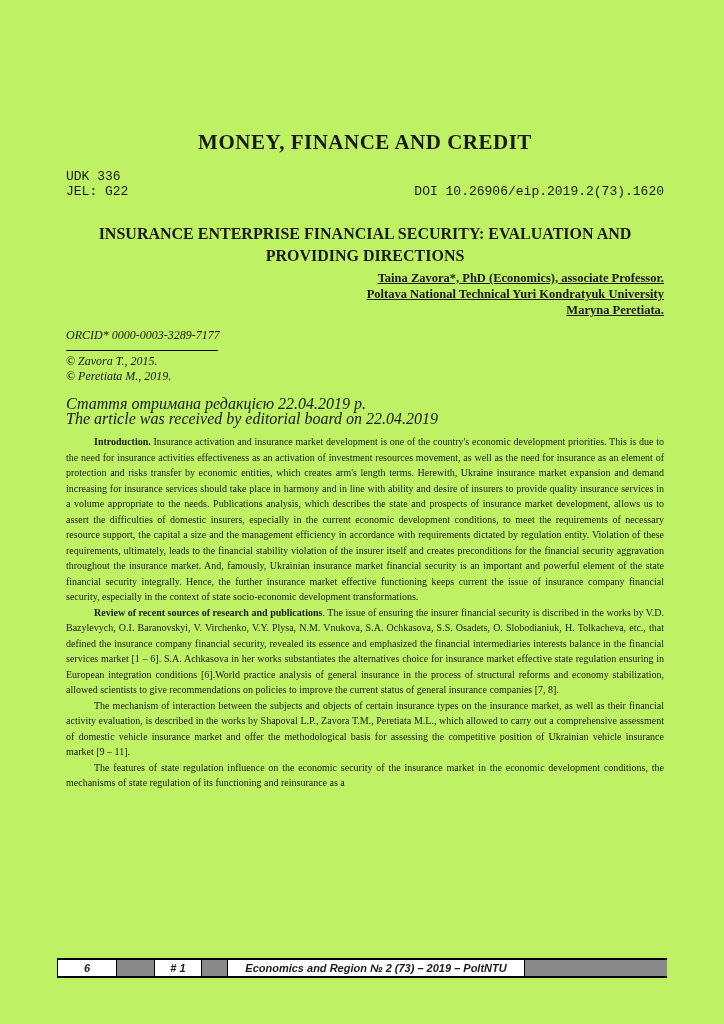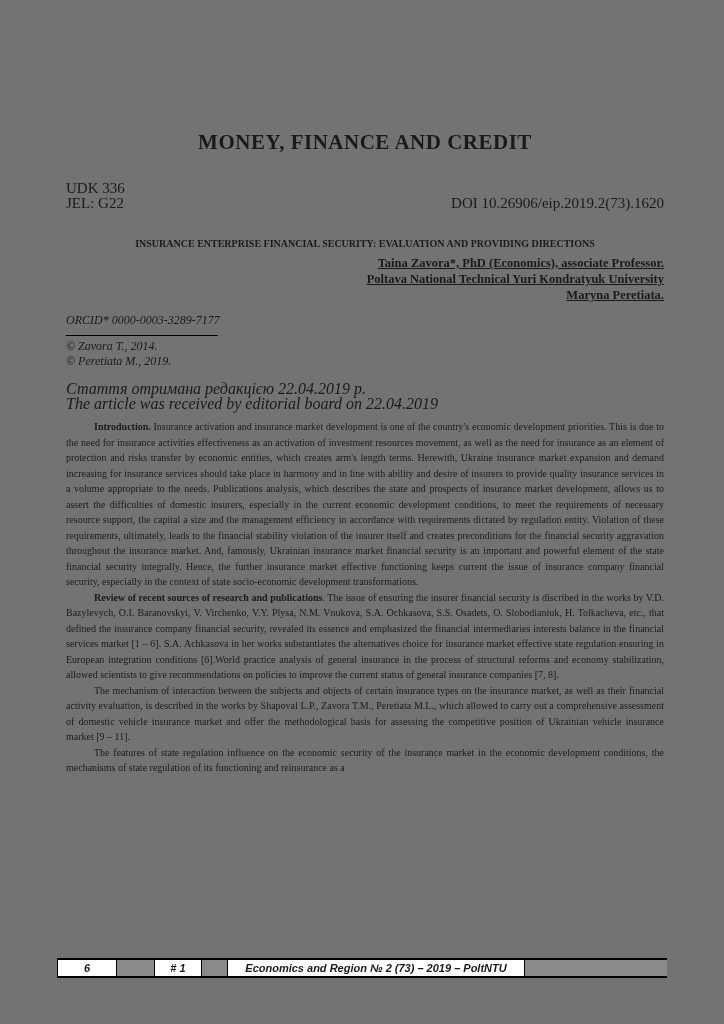--- a/index.html
+++ b/index.html
@@ -1,55 +1,56 @@
 <!DOCTYPE html>
 <html><head>
 <meta charset="utf-8">
 <style>
   html, body { margin: 0; padding: 0; background: #e9e9e9; }
   .page {
     position: relative;
     width: 724px;
     height: 1024px;
     margin: 0 auto;
-    background: #737373;
+    background: #bef264;
     font-family: "Liberation Serif", "DejaVu Serif", serif;
     color: #1a1a1a;
     overflow: hidden;
   }
   .content {
     position: absolute;
     left: 66px;
     right: 60px;
     top: 0;
   }
   .section-title {
     margin: 130px 0 0 0;
     text-align: center;
     font-size: 21px;
     font-weight: bold;
     letter-spacing: 0.5px;
   }
   .codes-row {
-    margin-top: 26px;
+    margin-top: 14px;
     display: flex;
     justify-content: space-between;
     align-items: flex-end;
-    font-size: 15px;
+    font-size: 13px;
     line-height: 15px;
+    font-family: Liberation Mono, monospace;
   }
   .codes-left div { white-space: nowrap; }
   .doi { white-space: nowrap; }
   .article-title {
     margin: 24px auto 0 auto;
     width: 540px;
     text-align: center;
-    font-size: 10px;
+    font-size: 16px;
     font-weight: bold;
-    line-height: 17px;
+    line-height: 22px;
   }
   .authors {
     margin-top: 3px;
     text-align: right;
     font-size: 12.5px;
     font-weight: bold;
     line-height: 16px;
     text-decoration: underline;
   }
   .orcid {
@@ -142,21 +143,21 @@
       <div>Taina Zavora*, PhD (Economics), associate Professor.</div>
       <div>Poltava National Technical Yuri Kondratyuk University</div>
       <div>Maryna Peretiata.</div>
     </div>
 
     <div class="orcid">ORCID* 0000-0003-3289-7177</div>
 
     <div class="footnote-rule"></div>
 
     <div class="copyrights">
-      <div>© Zavora T., 2014.</div>
+      <div>© Zavora T., 2015.</div>
       <div>© Peretiata M., 2019.</div>
     </div>
 
     <div class="received">
       <div>Стаття отримана редакцією 22.04.2019 р.</div>
       <div>The article was received by editorial board on 22.04.2019</div>
     </div>
 
     <div class="article-body">
       <p><b>Introduction.</b><span> Insurance activation and insurance market development is one of the country's economic development priorities. This is due to the need for insurance activities effectiveness as an activation of investment resources movement, as well as the need for insurance as an element of protection and risks transfer by economic entities, which creates arm's length terms. Herewith, Ukraine insurance market expansion and demand increasing for insurance services should take place in harmony and in line with ability and desire of insurers to provide quality insurance services in a volume appropriate to the needs. Publications analysis, which describes the state and prospects of insurance market development, allows us to assert the difficulties of domestic insurers, especially in the current economic development conditions, to meet the requirements of necessary resource support, the capital a size and the management efficiency in accordance with requirements dictated by regulation entity. Violation of these requirements, ultimately, leads to the financial stability violation of the insurer itself and creates preconditions for the financial security aggravation throughout the insurance market. And, famously, Ukrainian insurance market financial security is an important and powerful element of the state financial security integrally. Hence, the further insurance market effective functioning keeps current the issue of insurance company financial security, especially in the context of state socio-economic development transformations.</span></p>

